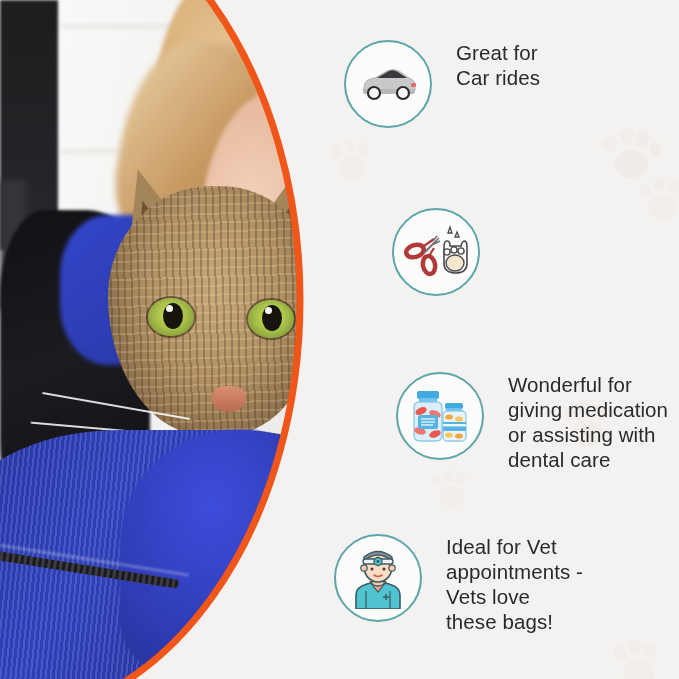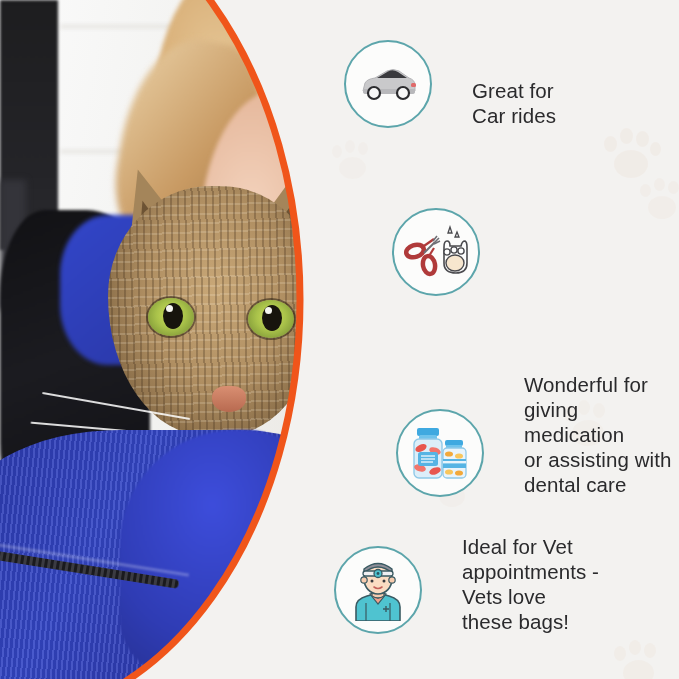--- a/index.html
+++ b/index.html
@@ -143,21 +143,21 @@
     background:linear-gradient(180deg,#d98f72 0%,#b86a50 100%);
     border-radius:45% 45% 55% 55%;
   }
   .whisker{position:absolute;height:2px;background:rgba(255,255,255,.85);
     border-radius:2px;filter:blur(.4px);transform-origin:right center;}
 
   
   .arc{position:absolute;left:0;top:0;width:679px;height:679px;pointer-events:none;}
 
   
-  .feature{position:absolute;display:flex;align-items:flex-end;gap:16px;}
+  .feature{position:absolute;display:flex;align-items:flex-start;}
   .icon-circle{
     width:88px;height:88px;border-radius:50%;
     background:#FCFCFB;border:2px solid #5CA5AB;
     display:flex;align-items:center;justify-content:center;
     flex:0 0 auto;box-sizing:border-box;
   }
   .feature-text{
     margin-left:24px;color:#2A2A2C;
     font-size:20.5px;line-height:25px;letter-spacing:.1px;
     white-space:pre-line;

